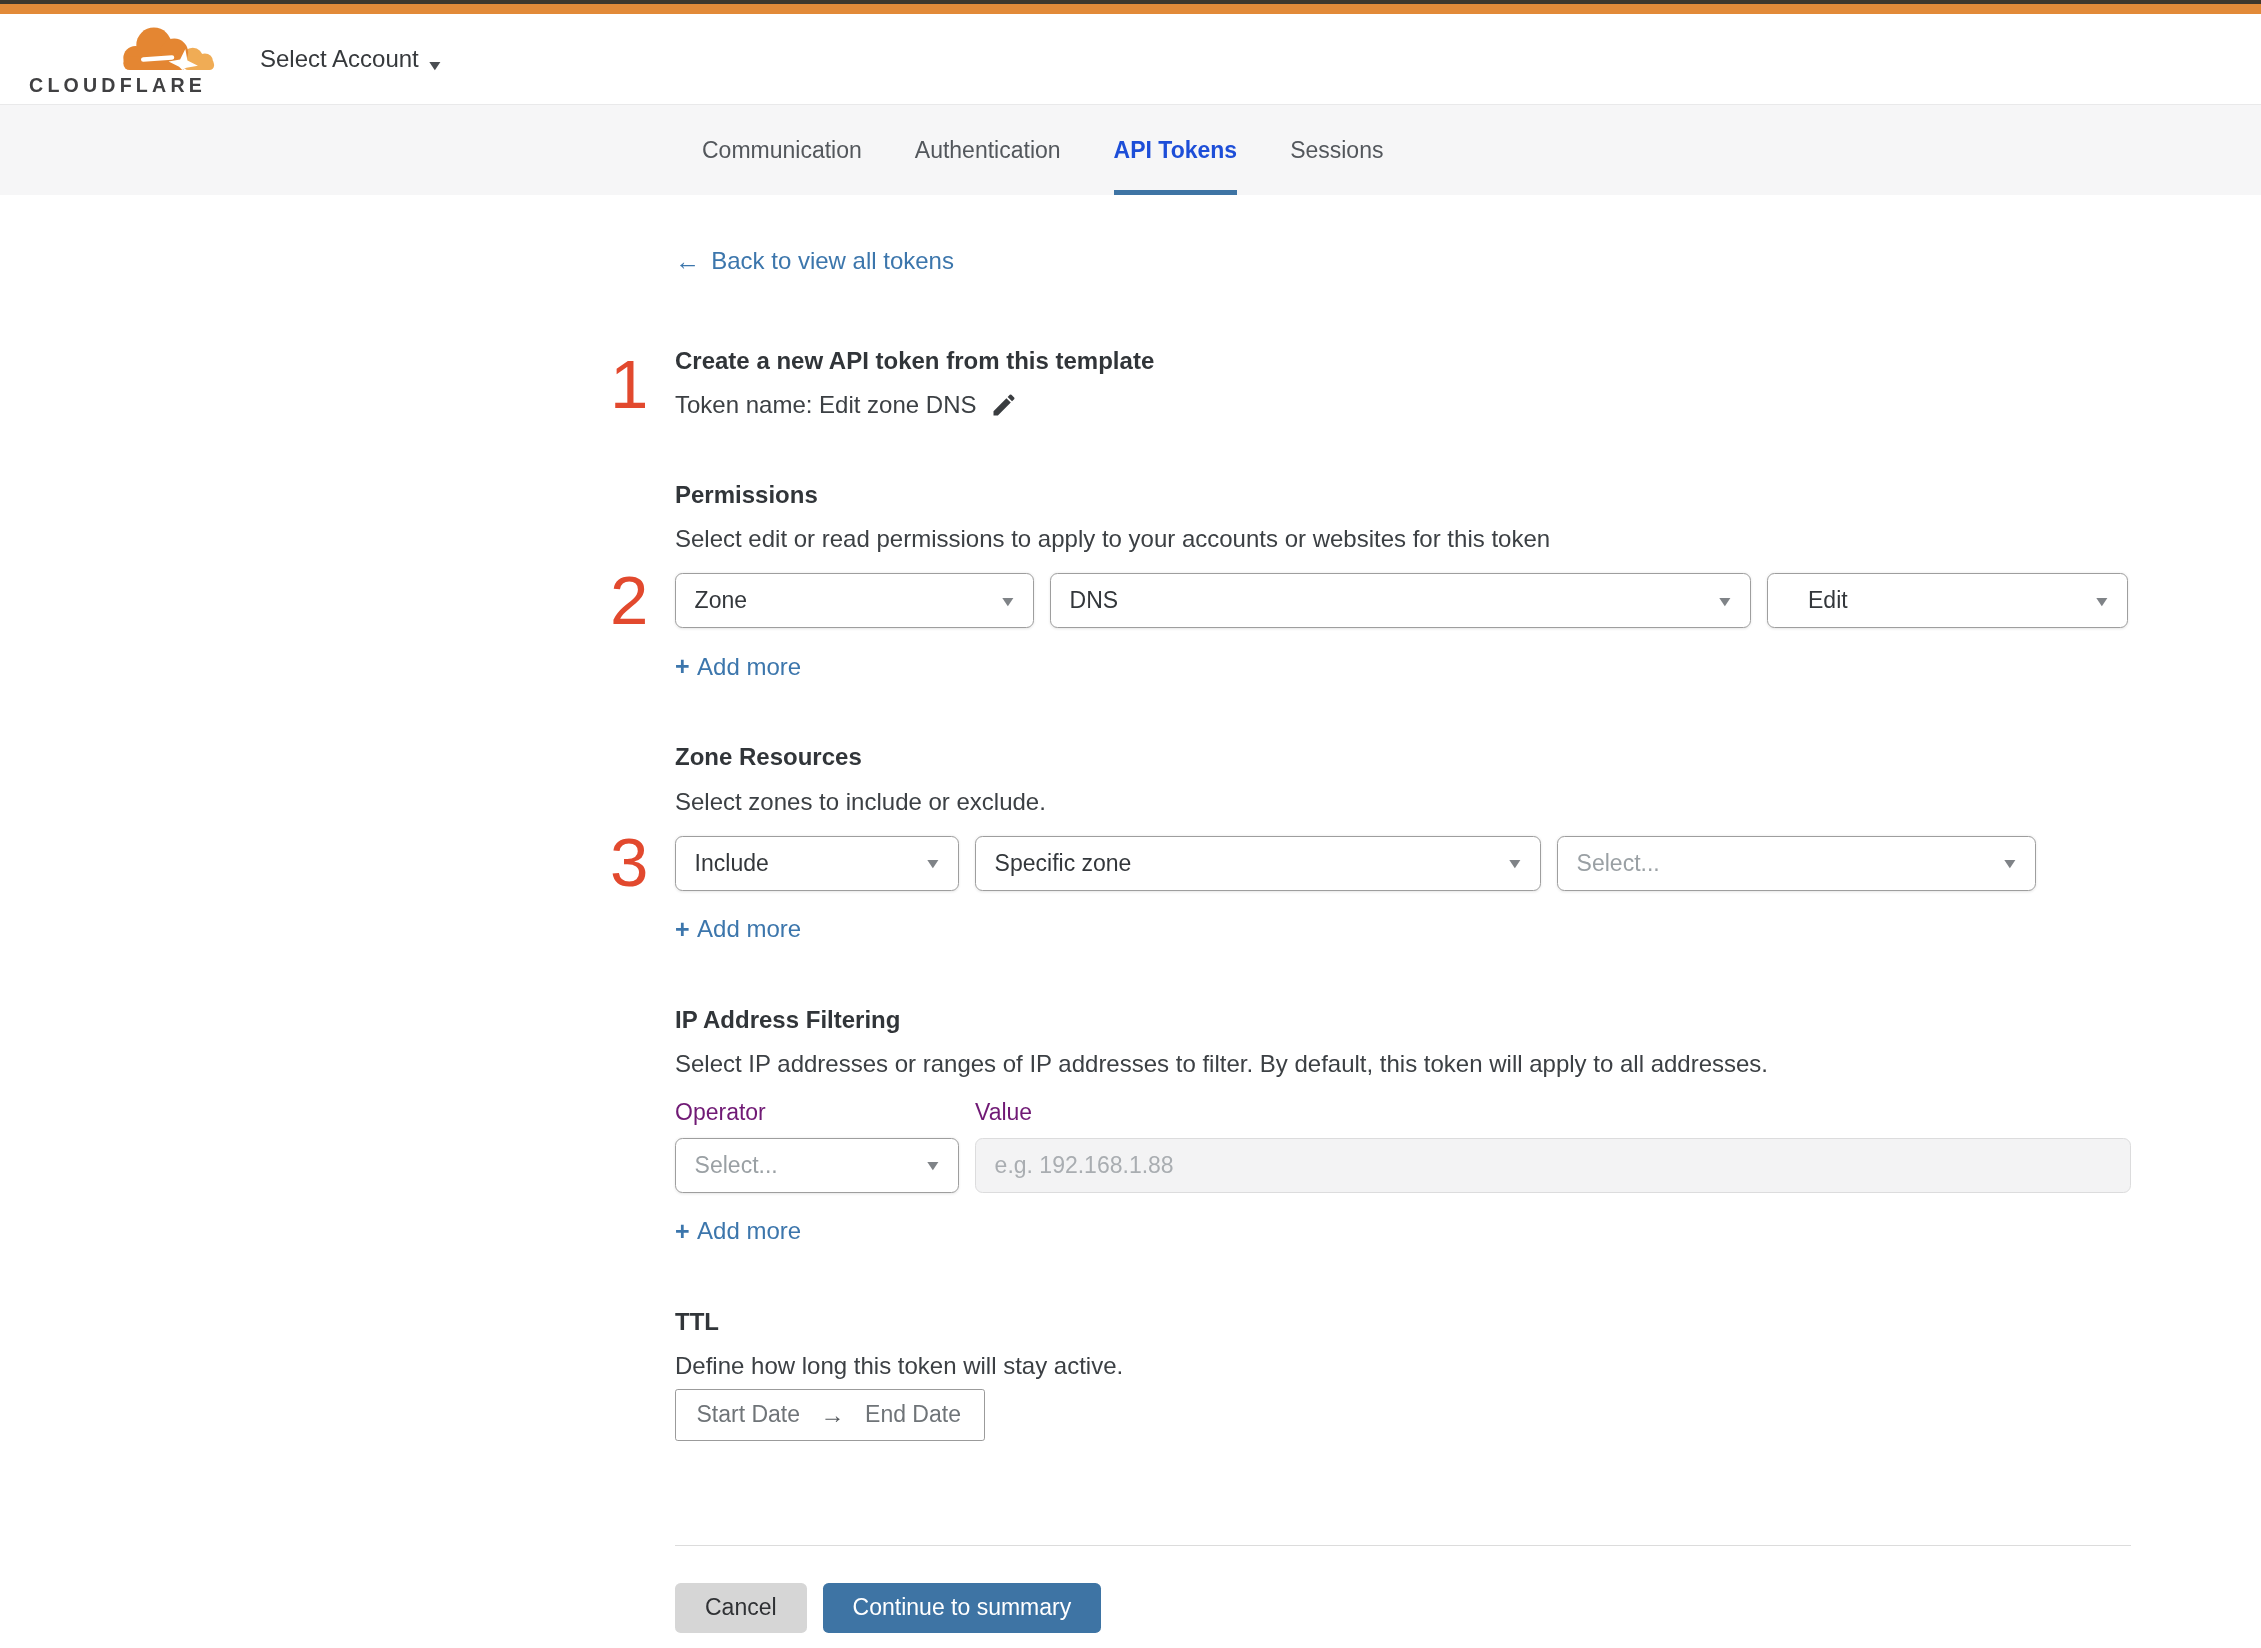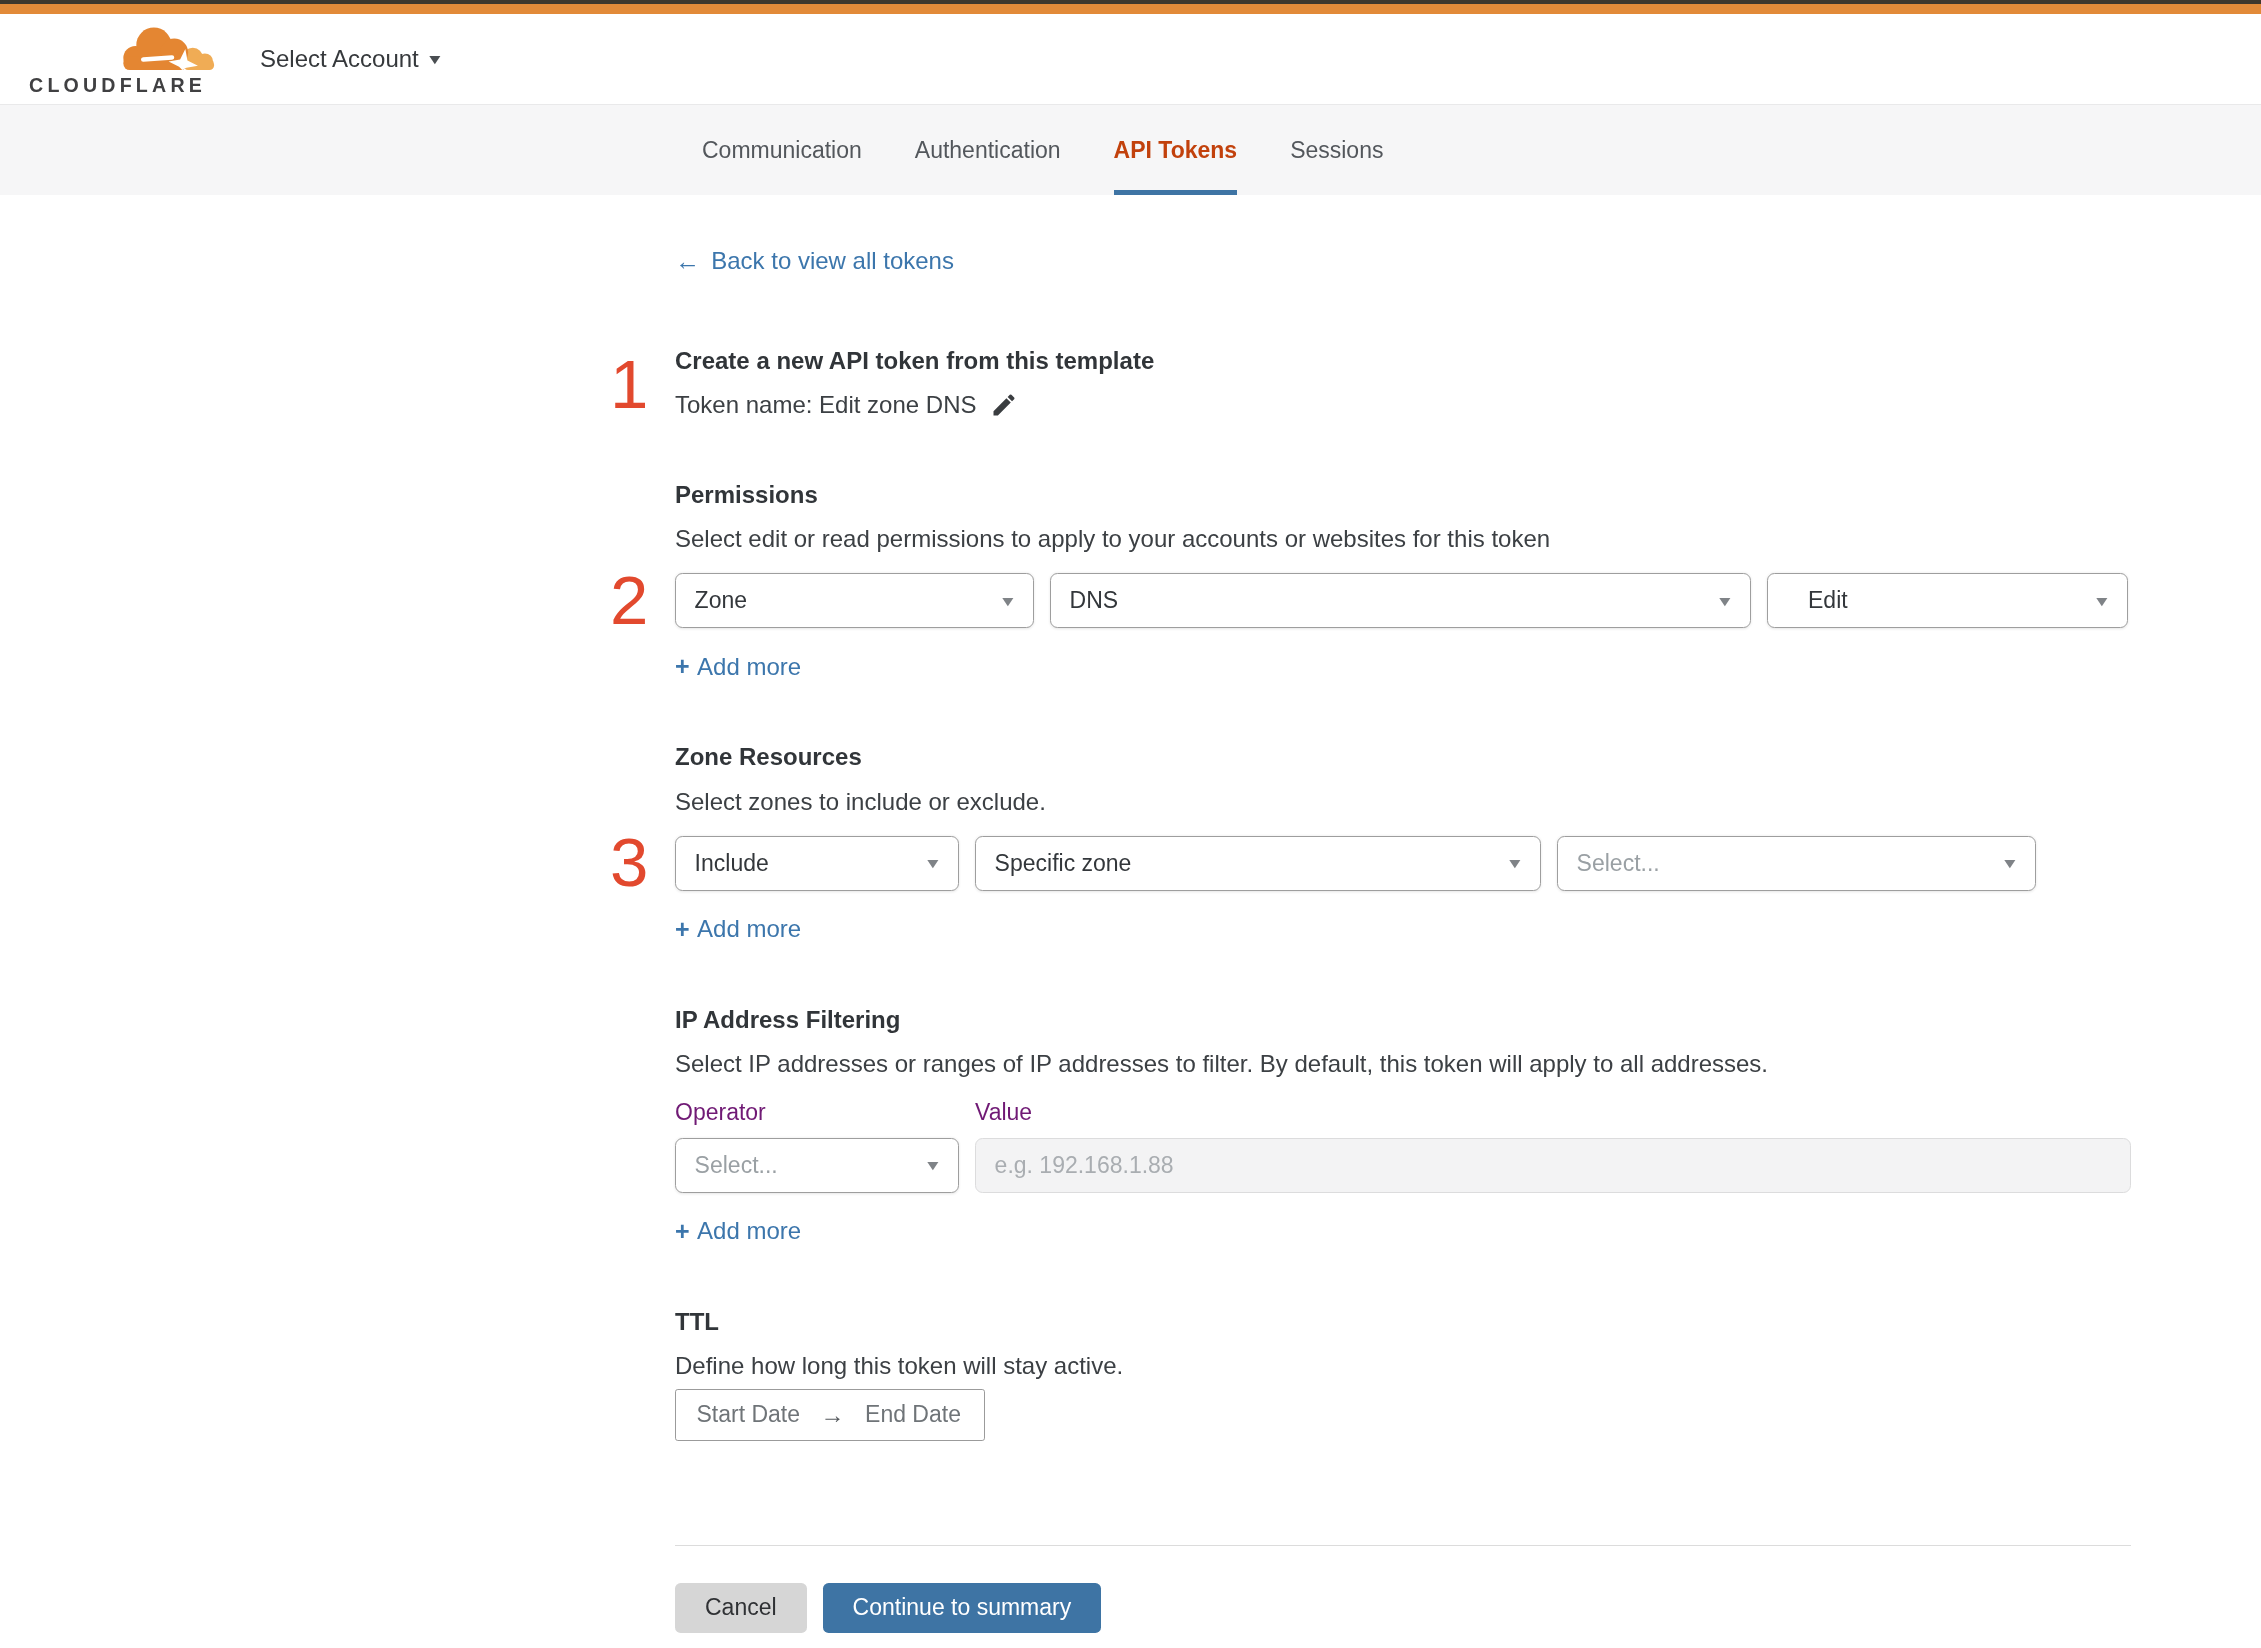--- a/index.html
+++ b/index.html
@@ -8,30 +8,30 @@
 
   
   .win-strip { height:3.7px; background:#3e372d; }
   .brand-strip { height:10.3px; background:#E28A39; }
 
   
   .header { height:90px; background:#ffffff; display:flex; align-items:center; padding-left:29px; }
   .logo { display:flex; flex-direction:column; align-items:flex-end; width:177px; }
   .logo svg { margin-bottom:2.8px; margin-right:-11.2px; }
   .logo-text { font-size:19.6px; font-weight:700; letter-spacing:4.2px; color:#404042; }
-  .account { display:flex; align-items:center; margin-left:54px; cursor:pointer; }
+  .account { display:flex; align-items:flex-end; margin-left:54px; cursor:pointer; }
   .account-label { font-size:24px; color:#36393c; }
   .account .caret { font-size:14px; color:#4a4e52; margin-left:9.3px; transform:scaleX(1.35); }
 
   
   .tabbar { height:91px; background:#f6f6f7; border-top:1.9px solid #e9e9ea;
     display:flex; align-items:stretch; padding-left:702px; gap:53px; }
   .tab { display:flex; align-items:center; font-size:23px; color:#53575c; cursor:pointer;
     border-bottom:5.6px solid transparent; padding-top:5.6px; }
-  .tab.active { color:#c2410c; font-weight:700; border-bottom-color:#3E74A4; }
+  .tab.active { color:#1d4ed8; font-weight:700; border-bottom-color:#3E74A4; }
 
   
   .content { margin-left:675px; width:1456px; position:relative; }
 
   .back-link { display:inline-flex; align-items:center; gap:11.2px; margin-top:52px;
     color:#3C76AC; font-size:24px; cursor:pointer; }
   .back-arrow { font-size:25px; }
 
   .step { position:relative; }
   .step-num { position:absolute; left:-65px; font-size:69px; line-height:1; color:#E2492E; }

